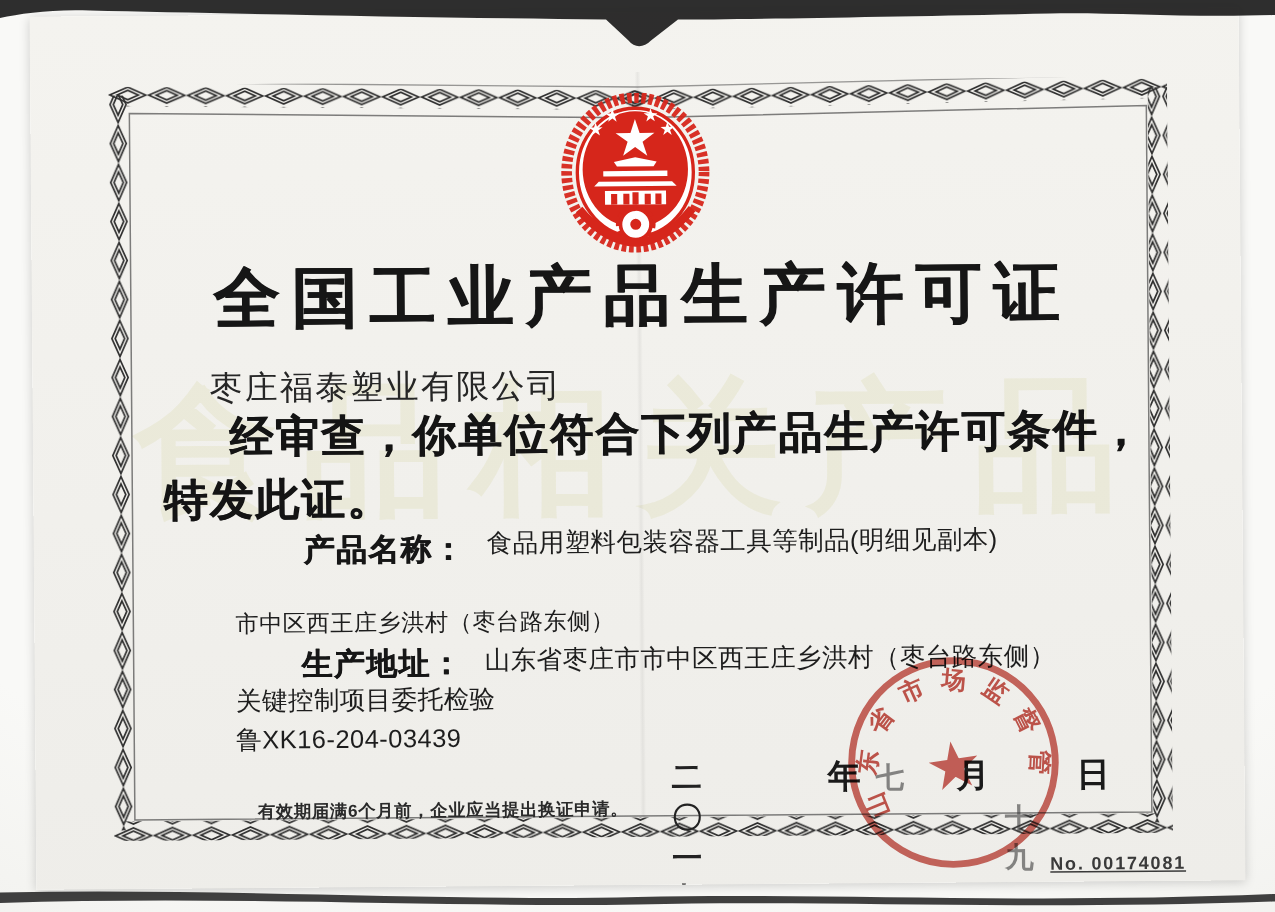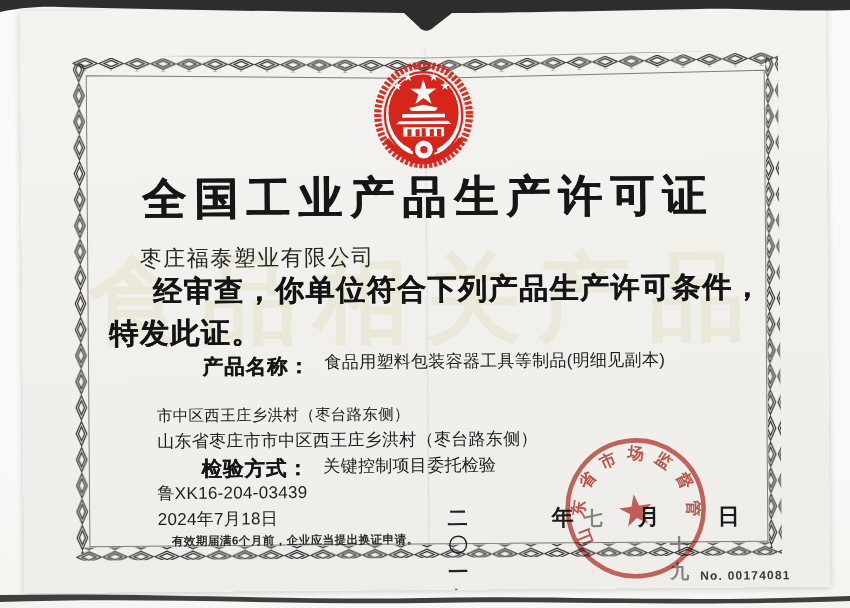--- a/index.html
+++ b/index.html
@@ -79,21 +79,21 @@
   .d-hand { position:absolute; font-size:19px; font-weight:bold; color:#3c3c3c; opacity:0.6; }
   .d-hand.mo  { left:560px; top:499px; }
   .d-hand.day { left:646px; top:499px; letter-spacing:-1px;margin-top:28px; }
 
   .seal { position:absolute; left:534px; top:424px; z-index:3; opacity:0.85;
           transform: rotate(-8deg); mix-blend-mode:multiply; }
   .seal-text { font-size:16px; font-weight:bold; letter-spacing:10px; fill:#bf3a30; }
 
   .serial {
     position:absolute; left:676px; top:563px;
-    font-size:12px; letter-spacing:1.2px; color:#3a3a3a; font-weight:bold; z-index:2;
+    font-size:12px; letter-spacing:1.2px; color:#3a3a3a; font-weight:bold; z-index:2;text-decoration:underline;
   }
 </style>
 </head>
 <body>
 
 <div class="photo">
 
   <svg class="top-band" width="850" height="42">
     <path d="M0,0 H850 L850,10 C790,12 740,8 700,9 C600,11 490,13 452,13
              L434,27 C429,32 423,32 419,27 L404,13
@@ -166,31 +166,30 @@
     <div class="prod-row">
       <span class="flabel">产品名称：</span>
       <span class="fvalue prod">食品用塑料包装容器工具等制品(明细见副本)</span>
     </div>
 
     <div class="fields">
       <div class="frow">
         <span class="fvalue v-sm">市中区西王庄乡洪村（枣台路东侧）</span>
       </div>
       <div class="frow">
+        <span class="flabel">生产地址：</span>
         <span class="fvalue">山东省枣庄市市中区西王庄乡洪村（枣台路东侧）</span>
       </div>
       <div class="frow">
-        <span class="flabel">检验方式：</span>
         <span class="fvalue">关键控制项目委托检验</span>
       </div>
       <div class="frow">
         <span class="fvalue">鲁XK16-204-03439</span>
       </div>
       <div class="frow">
-        <span class="fvalue">2024年7月18日</span>
       </div>
     </div>
 
     <div class="note">有效期届满6个月前，企业应当提出换证申请。</div>
 
     <div class="date-row">
       <span class="d-era">二〇一九</span>
       <span class="d-year">年</span>
       <span class="d-hand mo">七</span>
       <span class="d-mo">月</span>

